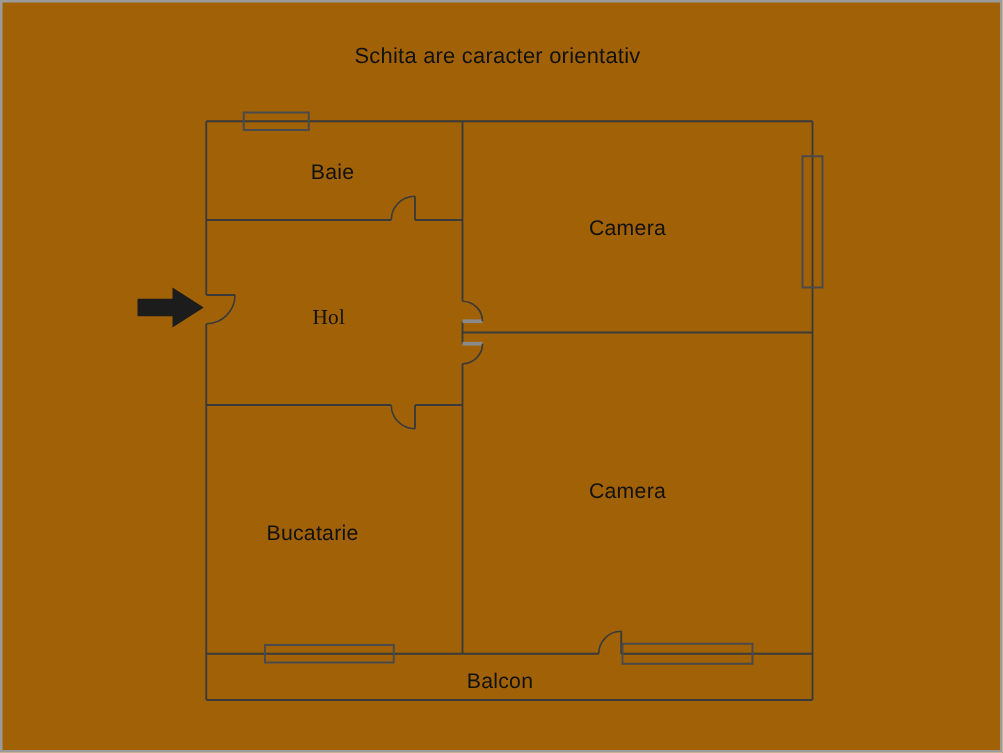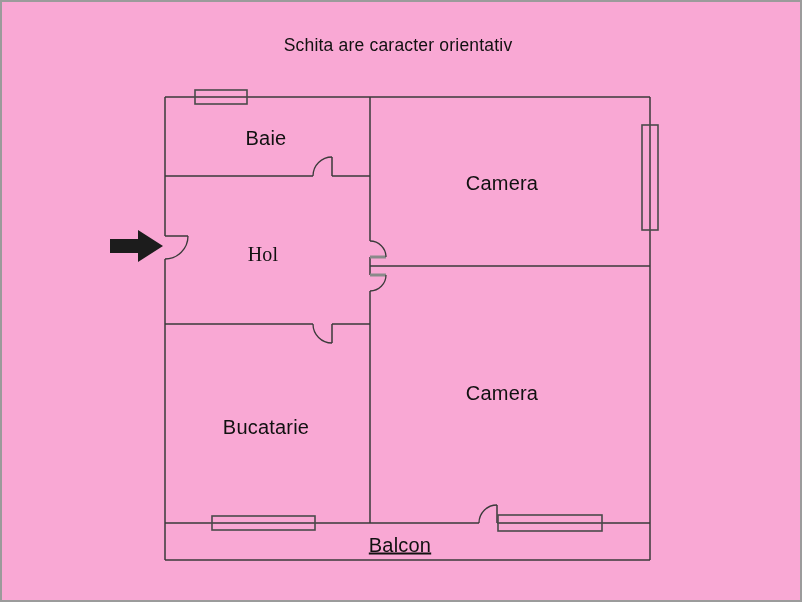--- a/index.html
+++ b/index.html
@@ -5,34 +5,34 @@
   html, body {
     margin: 0;
     padding: 0;
     background: #ffffff;
     font-family: "Liberation Sans", sans-serif;
   }
   .canvas {
     position: relative;
     width: 802px;
     height: 602px;
-    background: #f9a8d4;
+    background: #a16207;
     overflow: hidden;
     box-sizing: border-box;
     border: 2px solid #9b9b9b;
   }
   .plan-svg {
     position: absolute;
     left: 0;
     top: 0;
   }
   .lbl {
     position: absolute;
     transform: translate(-50%, -50%);
-    font-size: 20px;
+    font-size: 17px;
     color: #111111;
     white-space: nowrap;
     letter-spacing: 0.2px;
   }
   .title-lbl {
     font-size: 17.5px;
   }
 </style>
 </head>
 <body>
@@ -96,17 +96,17 @@
   <div class="lbl title-lbl" style="left:396px; top:43px;">Schita are caracter orientativ</div>
 
   <div class="lbl" style="left:264px; top:136px;">Baie</div>
 
   <div class="lbl" style="left:500px; top:181px;">Camera</div>
 
   <div class="lbl" style="left:261px; top:252px;font-family:Liberation Serif, serif;">Hol</div>
 
   <div class="lbl" style="left:500px; top:391px;">Camera</div>
 
-  <div class="lbl" style="left:264px; top:425px;">Bucatarie</div>
+  <div class="lbl" style="left:248px; top:425px;">Bucatarie</div>
 
-  <div class="lbl" style="left:398px; top:543px;text-decoration:underline;">Balcon</div>
+  <div class="lbl" style="left:398px; top:543px;">Balcon</div>
 
 </div>
 
 </body></html>

